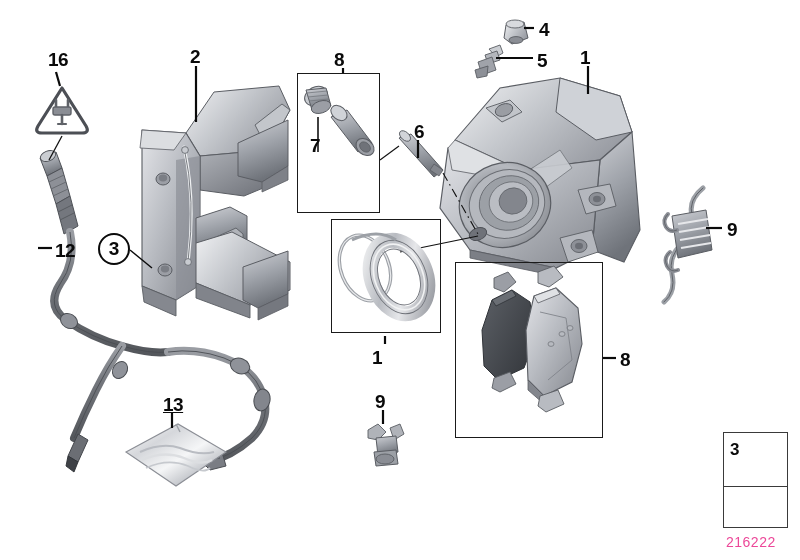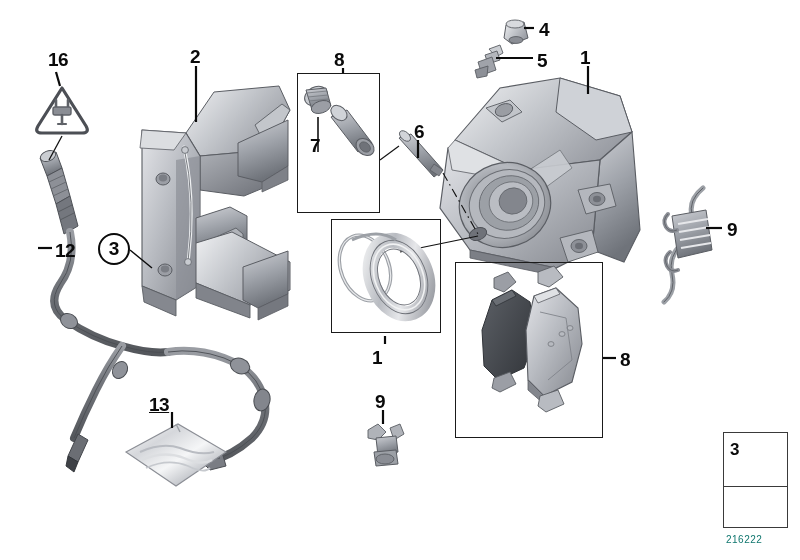--- a/index.html
+++ b/index.html
@@ -52,22 +52,22 @@
     background: #ffffff;
   }
   .legend-num {
     position: absolute;
     font-weight: bold;
     font-size: 17px;
     color: #0a0a0a;
   }
   .diagram-id {
     position: absolute;
-    font-size: 10px;
-    color: #0f766e;
+    font-size: 14px;
+    color: #ec4899;
     letter-spacing: 0.5px;
   }
   svg.layer {
     position: absolute;
     left: 0;
     top: 0;
     width: 800px;
     height: 560px;
     pointer-events: none;
   }
@@ -410,21 +410,21 @@
   <div class="callout-circled" style="left:98px; top:233px;">3</div>
   <div class="callout" style="left:539px; top:20px;">4</div>
   <div class="callout" style="left:537px; top:51px;">5</div>
   <div class="callout" style="left:414px; top:122px;">6</div>
   <div class="callout" style="left:310px; top:136px;">7</div>
   <div class="callout" style="left:334px; top:50px;">8</div>
   <div class="callout" style="left:727px; top:220px;">9</div>
   <div class="callout" style="left:372px; top:348px;">1</div>
   <div class="callout" style="left:620px; top:350px;">8</div>
   <div class="callout" style="left:55px; top:241px;text-align:right;">12</div>
-  <div class="callout" style="left:149px; top:395px;text-decoration:underline;">13</div>
+  <div class="callout" style="left:163px; top:395px;text-decoration:underline;">13</div>
   <div class="callout" style="left:375px; top:392px;">9</div>
   <div class="callout" style="left:48px; top:50px;">16</div>
 
   <div class="legend-box" style="left:723px; top:432px; width:65px; height:58px;"></div>
   <div class="legend-box" style="left:723px; top:486px; width:65px; height:42px;"></div>
   <div class="legend-num" style="left:730px; top:440px;">3</div>
   <div class="diagram-id" style="left:726px; top:534px;">216222</div>
 
 </div>
 

